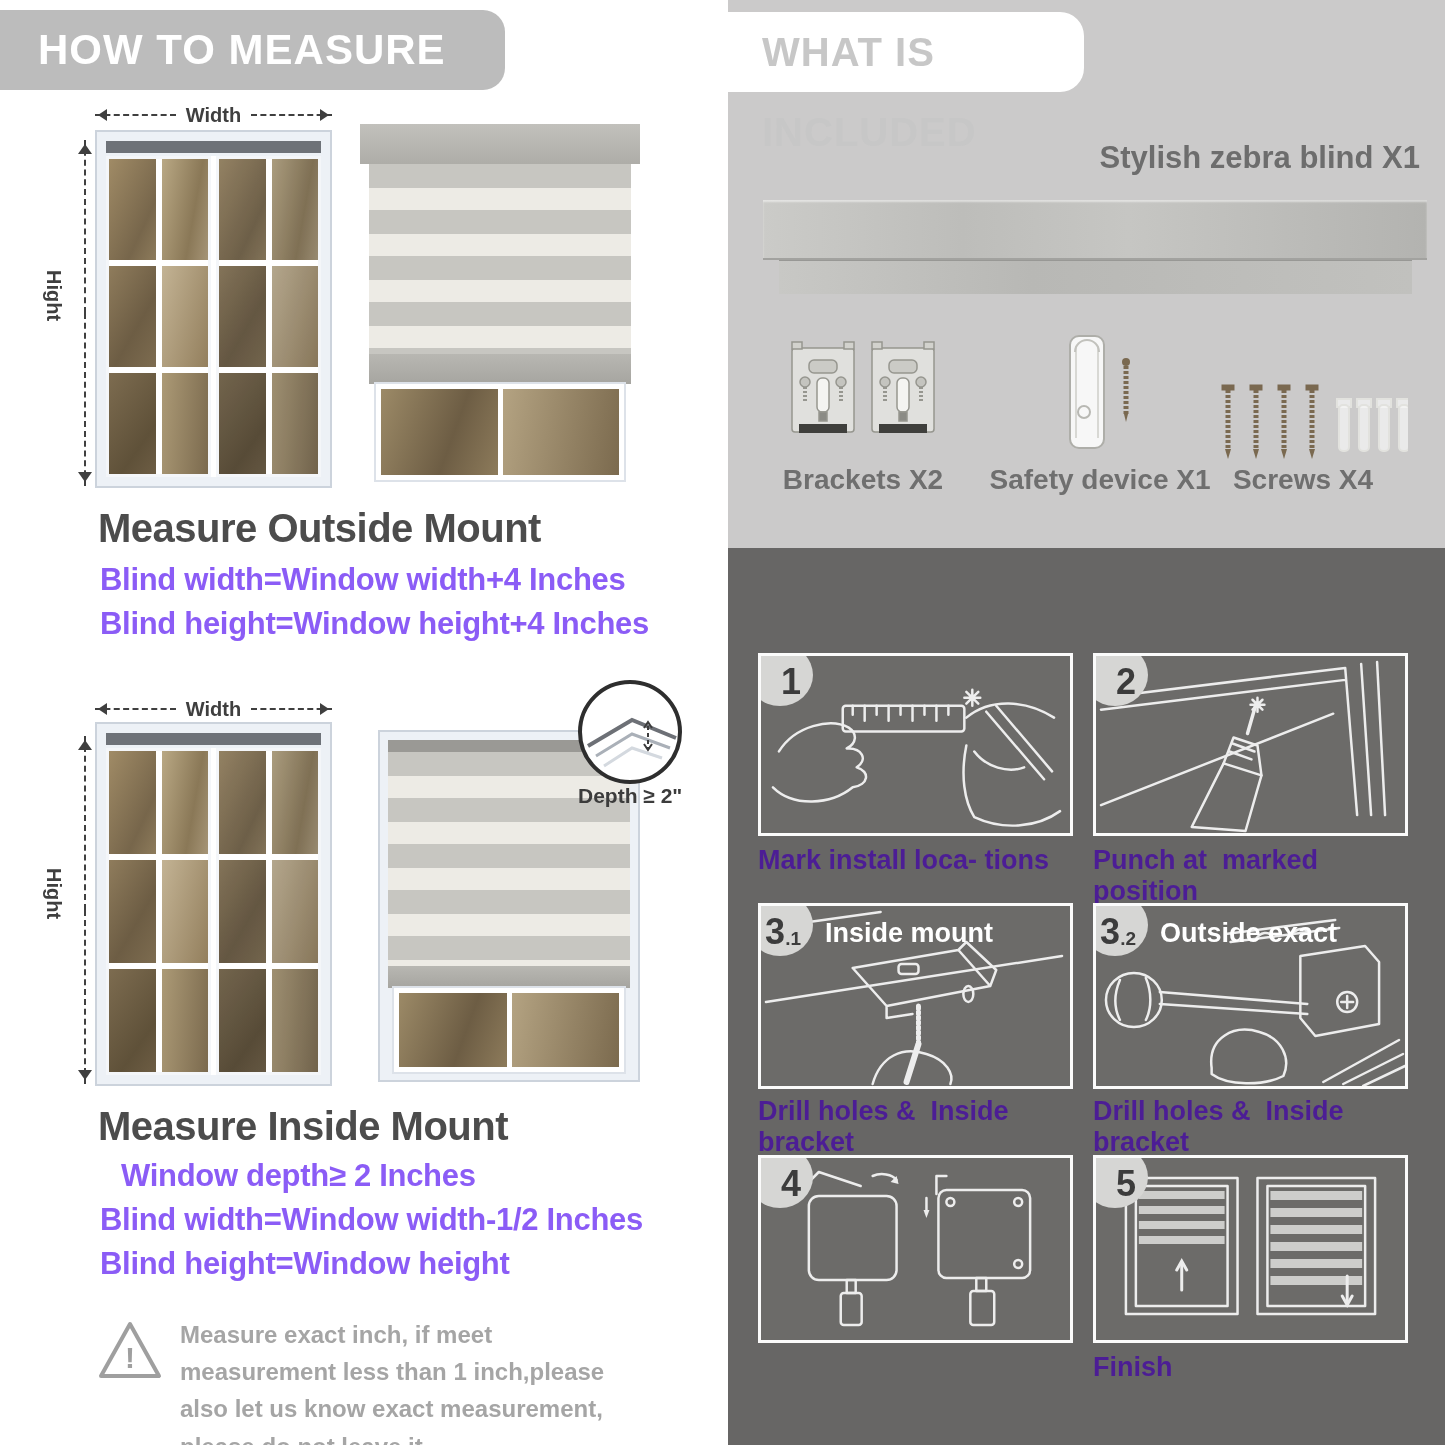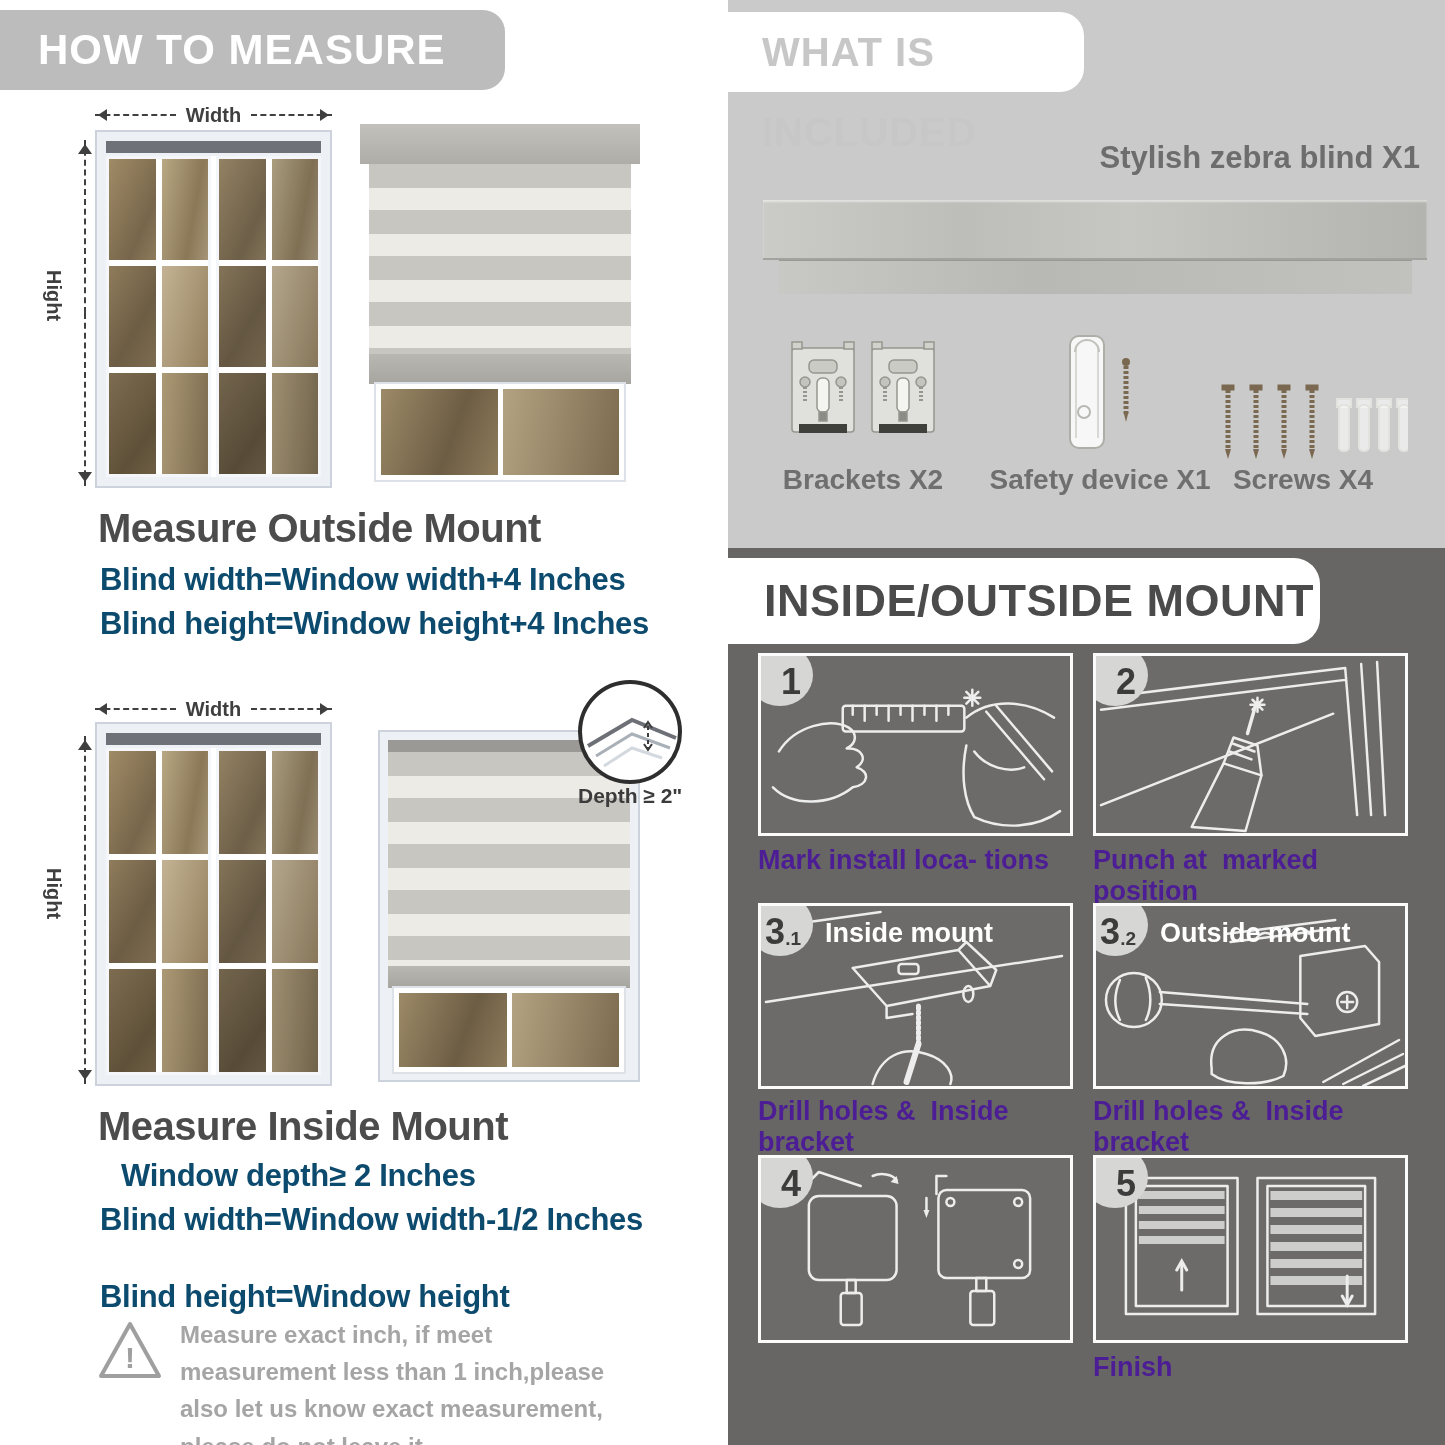--- a/index.html
+++ b/index.html
@@ -43,21 +43,21 @@
   .sash:nth-child(2) .pane{filter:brightness(0.93) saturate(0.9);}
 
   .rail-top{background:linear-gradient(180deg,#c2c1bc,#aeada8);}
   .stripes{background:repeating-linear-gradient(180deg,#c7c6c1 0 24px,#edebe5 24px 46px);}
   .rail-bot{background:linear-gradient(180deg,#b8b7b2,#a6a5a0);}
   .mini-win{border:5px solid #ffffff;outline:2px solid #dde2e9;display:flex;gap:5px;background:#fff;}
   .mini-pane{flex:1;background:linear-gradient(110deg,#9c8a67,#6d5d44 60%,#8d7b5b);}
   .mini-pane:last-child{background:linear-gradient(100deg,#b4a382,#7b6a4e);}
 
   .sec-title{font-size:40px;font-weight:700;color:#4c4c4c;letter-spacing:-0.5px;}
-  .sec-line{font-size:31px;font-weight:700;color:#0c4a6e;letter-spacing:-0.3px;}
+  .sec-line{font-size:31px;font-weight:700;color:#8b5cf6;letter-spacing:-0.3px;}
 
   .circle-detail{border:4px solid #2e2e2e;border-radius:50%;background:#ffffff;overflow:hidden;}
   .depth-label{font-size:21px;font-weight:700;color:#3c3c3c;}
 
   .warn-text{font-size:24px;font-weight:600;color:#a5a5a5;line-height:1.55;}
 
   
   .right-top{left:728px;top:0;width:717px;height:548px;background:#cbcaca;}
   .included-banner{left:728px;top:12px;width:356px;height:80px;background:#ffffff;
     border-radius:0 24px 24px 0;color:#c7c7c7;font-size:40px;font-weight:700;
@@ -200,21 +200,21 @@
       <path d="M22,82 L50,64 L80,74" fill="none" stroke="#d4d9df" stroke-width="3"></path>
       <path d="M66,42 L66,64" stroke="#3c3c3c" stroke-width="2" stroke-dasharray="4,3"></path>
       <path d="M62,44 l4,-6 4,6 M62,60 l4,6 4,-6" fill="none" stroke="#3c3c3c" stroke-width="2"></path>
     </svg>
   </div>
   <div class="abs depth-label" style="left:578px;top:784px;width:160px;">Depth ≥ 2"</div>
 
   <div class="abs sec-title" style="left:98px;top:1104px;">Measure Inside Mount</div>
   <div class="abs sec-line" style="left:100px;top:1158px;margin-left:21px;">Window depth≥ 2 Inches</div>
   <div class="abs sec-line" style="left:100px;top:1202px;">Blind width=Window width-1/2 Inches</div>
-  <div class="abs sec-line" style="left:100px;top:1246px;margin-top:33px;">Blind height=Window height</div>
+  <div class="abs sec-line" style="left:100px;top:1246px;">Blind height=Window height</div>
 
   <svg class="abs" style="left:96px;top:1318px;" width="68" height="66" viewBox="0 0 68 66">
     <path d="M34,6 L63,58 L5,58 Z" fill="none" stroke="#9f9f9f" stroke-width="4" stroke-linejoin="round"></path>
     <text x="34" y="50" text-anchor="middle" font-size="30" font-weight="bold" fill="#9f9f9f" font-family="Liberation Sans, sans-serif">!</text>
   </svg>
   <div class="abs warn-text" style="left:180px;top:1316px;width:438px;">Measure exact inch, if meet measurement less than 1 inch,please also let us know exact measurement, please do not leave it</div>
 
   <div class="abs right-top"></div>
   <div class="abs included-banner">WHAT IS INCLUDED</div>
   <div class="abs stylish-label">Stylish zebra blind X1</div>
@@ -303,21 +303,20 @@
           <rect x="1" y="22" width="10" height="46" rx="4"></rect>
         </g>
     </g>
   </svg>
 
   <div class="abs item-label" style="left:763px;width:200px;">Brackets X2</div>
   <div class="abs item-label" style="left:985px;width:230px;">Safety device X1</div>
   <div class="abs item-label" style="left:1213px;width:180px;">Screws X4</div>
 
   <div class="abs right-bottom"></div>
-  <div class="abs mount-banner">INSIDE/OUTSIDE MOUNT</div>
 
   <div class="abs step-panel" style="left:758px;top:653px;width:315px;height:183px;">
     <svg class="step-art" viewBox="0 0 310 178" preserveAspectRatio="none">
       <g stroke="#ededed" stroke-width="2.5" fill="none" stroke-linecap="round" stroke-linejoin="round">
         <rect x="82" y="50" width="122" height="26" rx="3"></rect>
         <path d="M92,50 v9 M104,50 v15 M116,50 v9 M128,50 v15 M140,50 v9 M152,50 v15 M164,50 v9 M176,50 v15 M188,50 v9"></path>
         <path d="M212,34 v16 M204,42 h16 M206,36 l12,12 M218,36 l-12,12"></path>
         <path d="M226,56 L284,124 M236,50 L292,116"></path>
         <path d="M18,96 C34,70 70,62 88,72 C97,78 96,88 86,93 C101,92 108,104 96,112 C110,116 108,130 92,132 C70,150 32,152 12,132"></path>
         <path d="M206,62 C230,42 266,44 294,62 M206,90 C200,120 204,146 214,162 C244,176 278,172 300,156"></path>
@@ -381,21 +380,21 @@
         <ellipse cx="38" cy="94" rx="28" ry="27"></ellipse>
         <path d="M24,74 c-6,14 -6,28 0,40 M50,72 c6,14 6,30 0,42"></path>
         <path d="M116,162 C112,132 138,118 164,126 C186,132 196,152 188,170 C168,180 132,180 116,168 Z"></path>
         <path d="M228,176 L304,134 M248,178 L308,148 M268,180 L310,160"></path>
       </g>
     </svg>
     <div class="step-badge">
       <span class="badge-num">3</span>
         <span class="badge-sub">.2</span>
     </div>
-    <div class="step-inner-label">Outside mount</div>
+    <div class="step-inner-label">Outside exact</div>
   </div>
   <div class="abs step-caption" style="left:1093px;top:1096px;width:320px;">Drill holes &amp;  Inside bracket</div>
 
   <div class="abs step-panel" style="left:758px;top:1155px;width:315px;height:188px;">
     <svg class="step-art" viewBox="0 0 310 182" preserveAspectRatio="none">
       <g stroke="#ededed" stroke-width="2.5" fill="none" stroke-linecap="round" stroke-linejoin="round">
         <path d="M36,36 L58,14 L100,28"></path>
         <rect x="48" y="38" width="88" height="84" rx="10"></rect>
         <path d="M112,18 a16,10 0 0 1 24,4"></path>
           <path d="M136,18 l2,8 -8,-2 z" fill="#ededed" stroke="none"></path>

